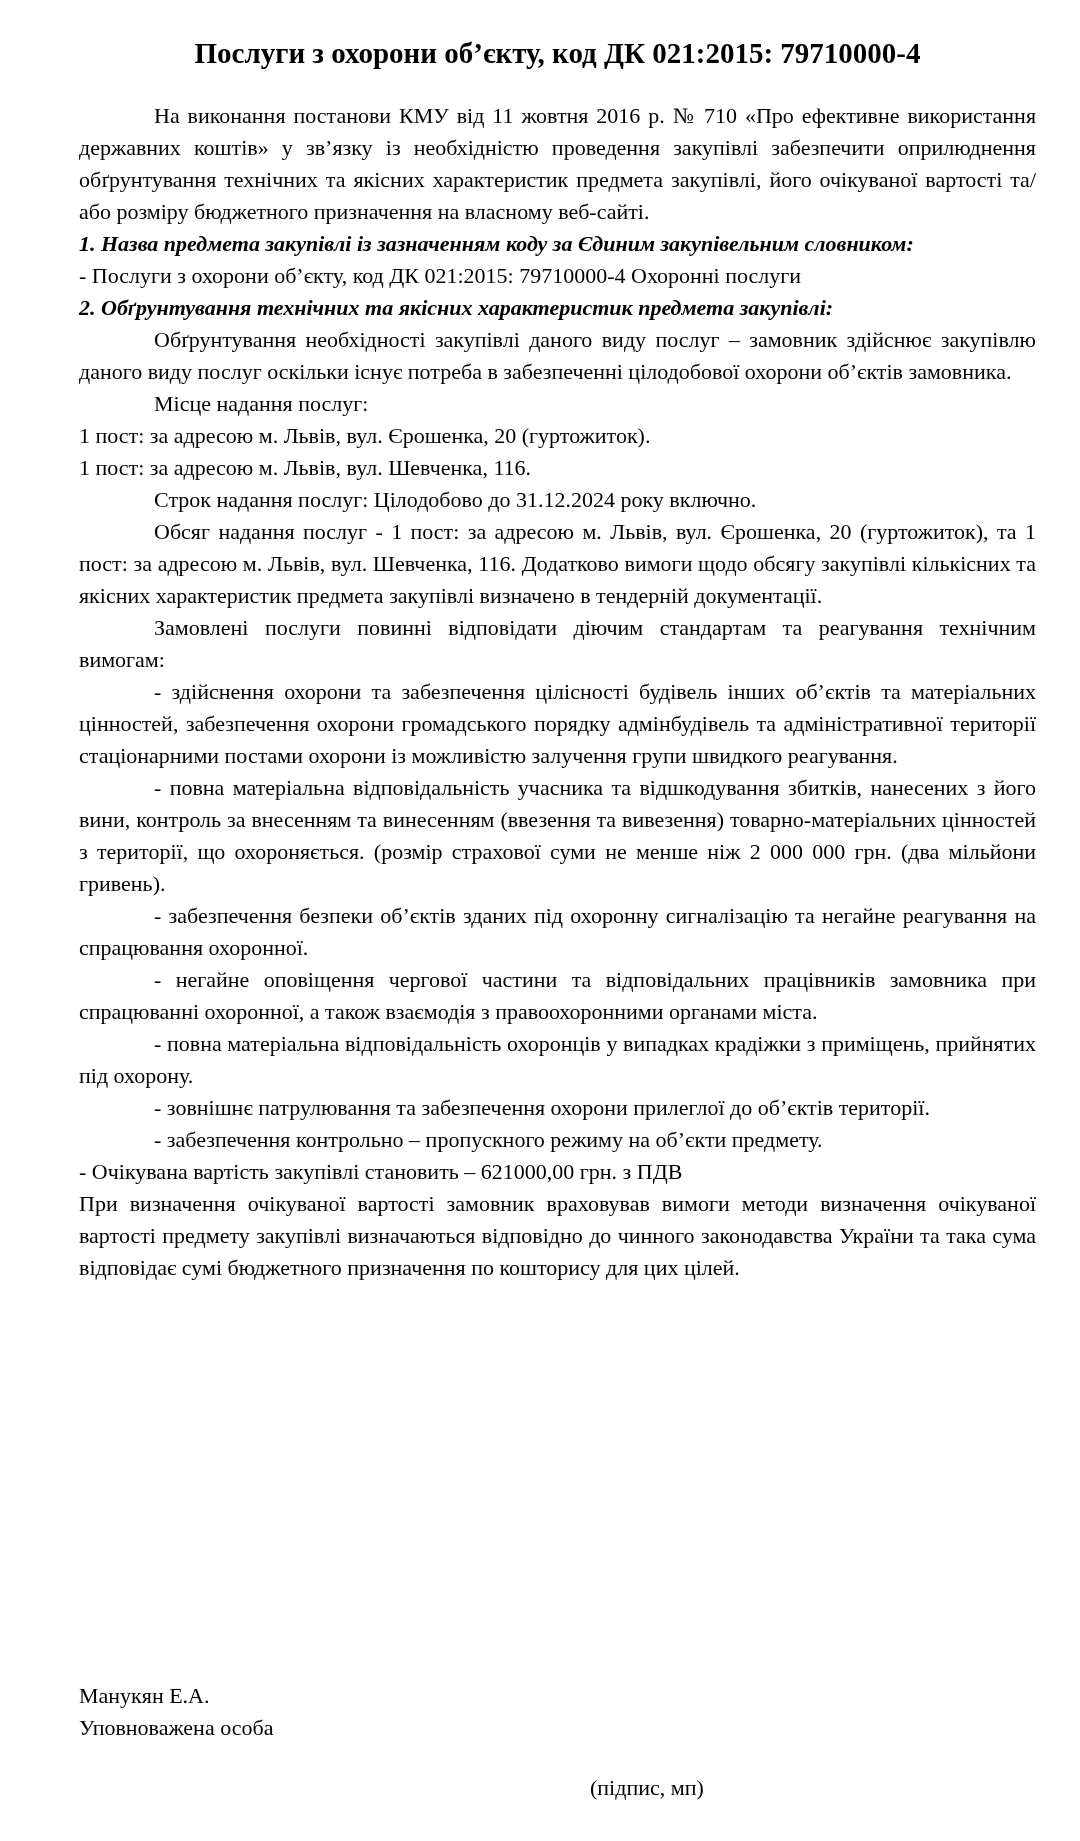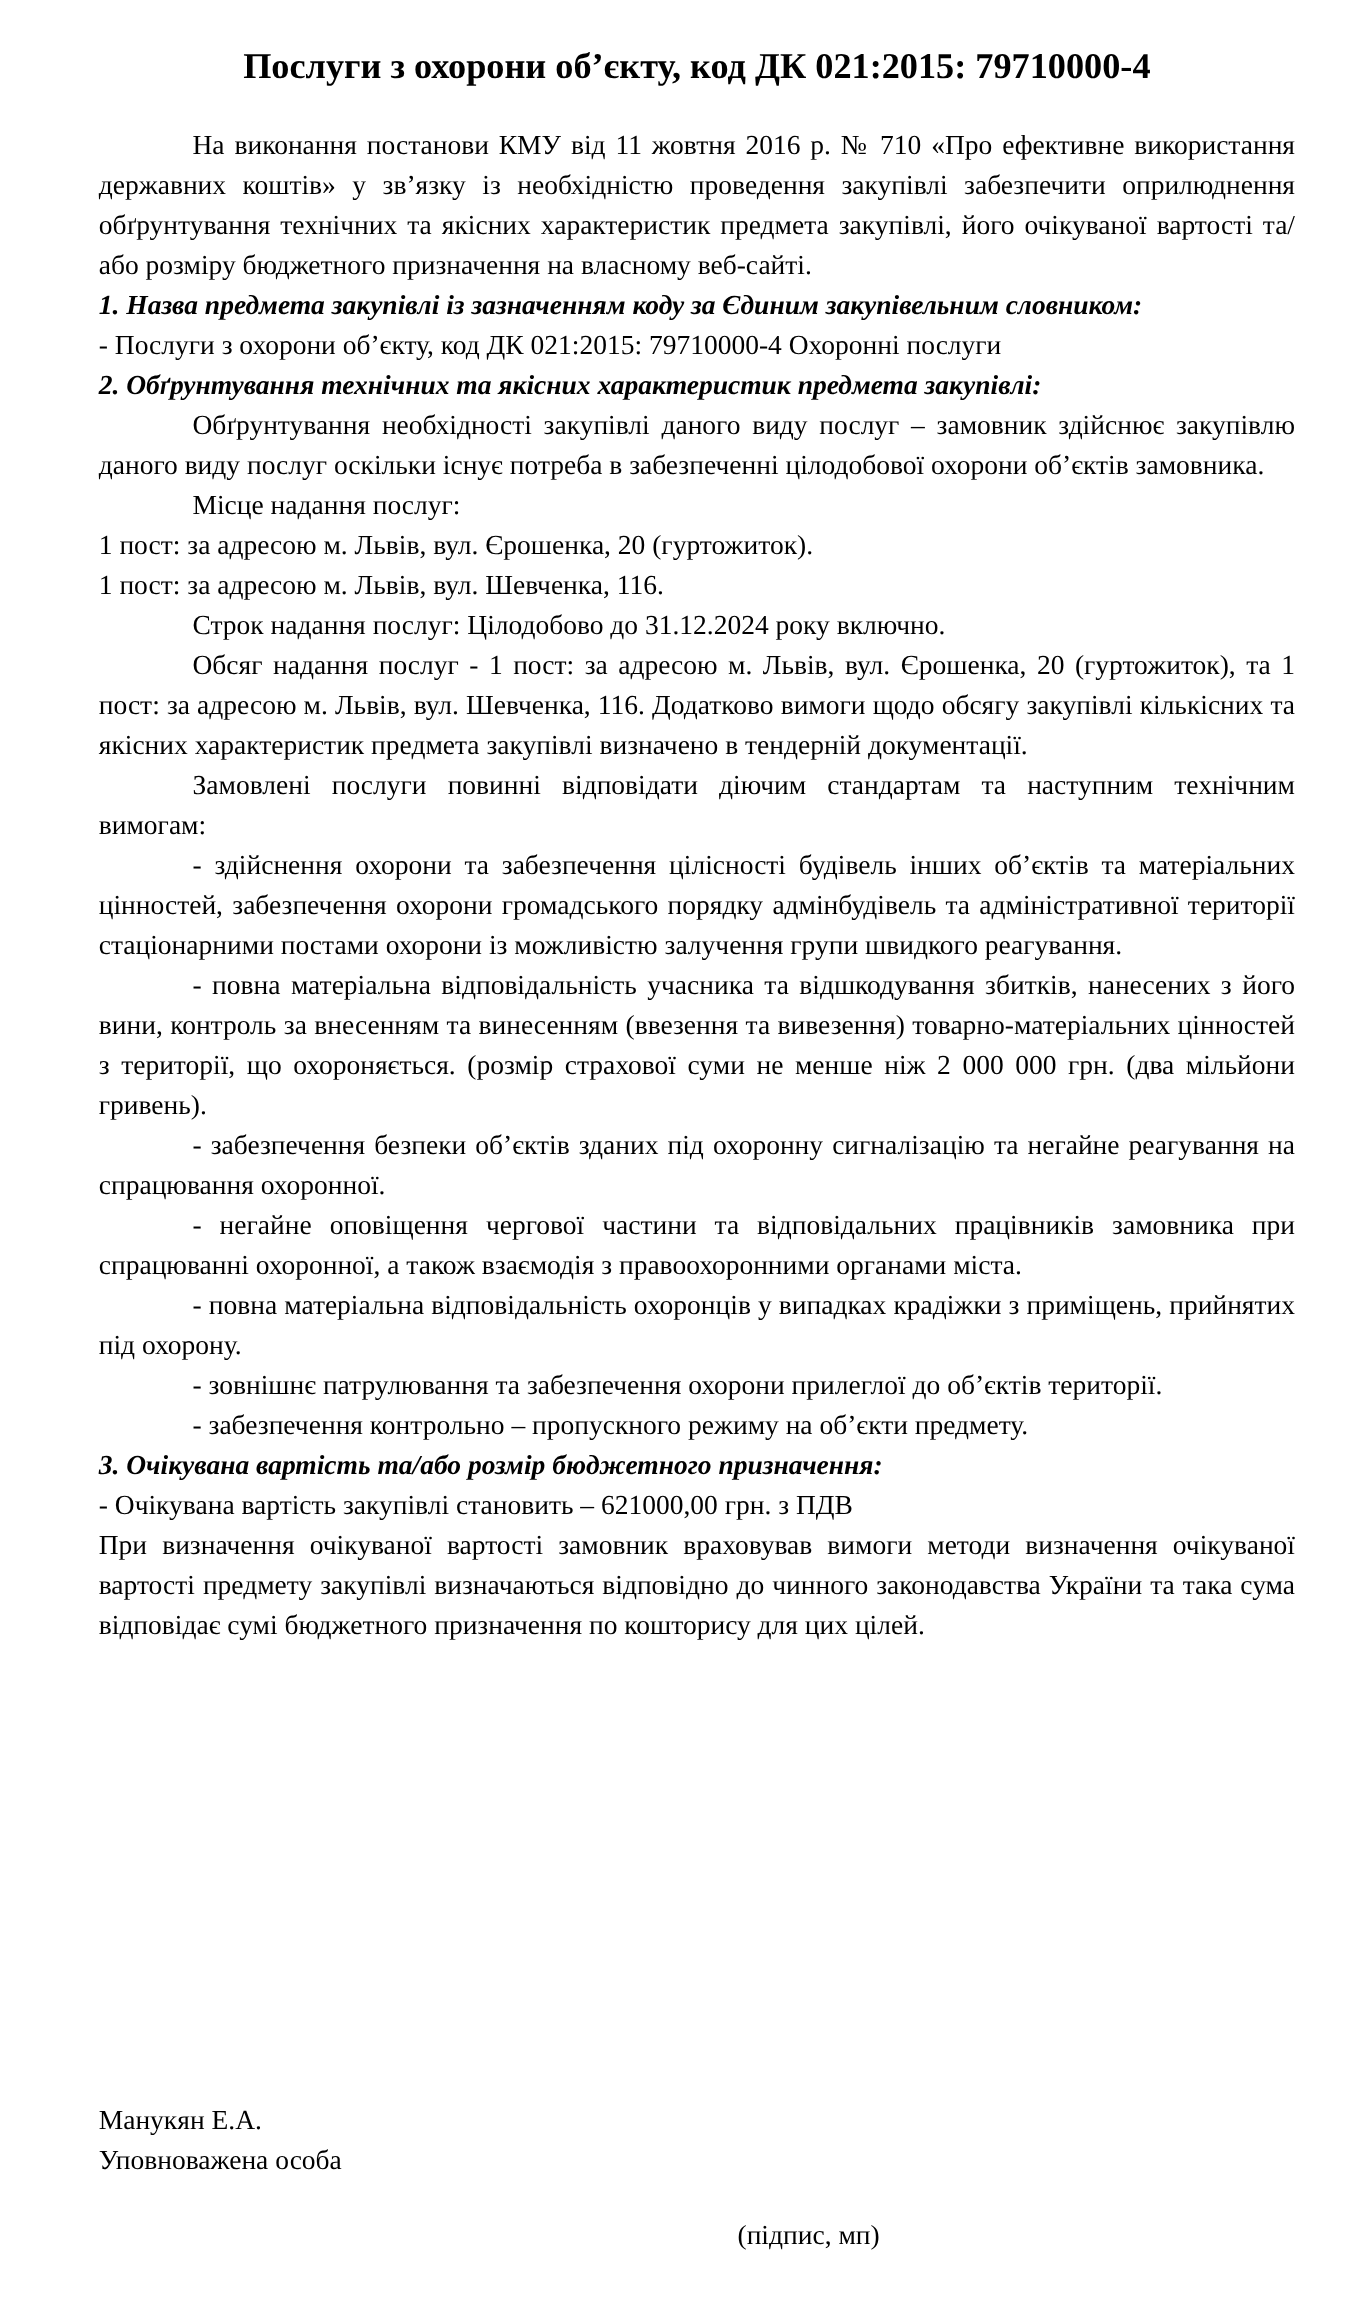--- a/index.html
+++ b/index.html
@@ -59,29 +59,28 @@
     <p class="indent intro">На виконання постанови КМУ від 11 жовтня 2016 р. № 710 «Про ефективне використання державних коштів» у зв’язку із необхідністю проведення закупівлі забезпечити оприлюднення обґрунтування технічних та якісних характеристик предмета закупівлі, його очікуваної вартості та/або розміру бюджетного призначення на власному веб-сайті.</p>
     <p class="heading">1. Назва предмета закупівлі із зазначенням коду за Єдиним закупівельним словником:</p>
     <p>- Послуги з охорони об’єкту, код ДК 021:2015: 79710000-4 Охоронні послуги</p>
     <p class="heading">2. Обґрунтування технічних та якісних характеристик предмета закупівлі:</p>
     <p class="indent">Обґрунтування необхідності закупівлі даного виду послуг – замовник здійснює закупівлю даного виду послуг оскільки існує потреба в забезпеченні цілодобової охорони об’єктів замовника.</p>
     <p class="indent">Місце надання послуг:</p>
     <p>1 пост: за адресою м. Львів, вул. Єрошенка, 20 (гуртожиток).</p>
     <p>1 пост: за адресою м. Львів, вул. Шевченка, 116.</p>
     <p class="indent">Строк надання послуг: Цілодобово до 31.12.2024 року включно.</p>
     <p class="indent">Обсяг надання послуг - 1 пост: за адресою м. Львів, вул. Єрошенка, 20 (гуртожиток), та 1 пост: за адресою м. Львів, вул. Шевченка, 116. Додатково вимоги щодо обсягу закупівлі кількісних та якісних характеристик предмета закупівлі визначено в тендерній документації.</p>
-    <p class="indent">Замовлені послуги повинні відповідати діючим стандартам та наступним технічним вимогам:</p>
+    <p class="indent">Замовлені послуги повинні відповідати діючим стандартам та реагування технічним вимогам:</p>
     <p class="indent">- здійснення охорони та забезпечення цілісності будівель інших об’єктів та матеріальних цінностей, забезпечення охорони громадського порядку адмінбудівель та адміністративної території стаціонарними постами охорони із можливістю залучення групи швидкого реагування.</p>
     <p class="indent">- повна матеріальна відповідальність учасника та відшкодування збитків, нанесених з його вини, контроль за внесенням та винесенням (ввезення та вивезення) товарно-матеріальних цінностей з території, що охороняється. (розмір страхової суми не менше ніж 2 000 000 грн. (два мільйони гривень).</p>
     <p class="indent">- забезпечення безпеки об’єктів зданих під охоронну сигналізацію та негайне реагування на спрацювання охоронної.</p>
     <p class="indent">- негайне оповіщення чергової частини та відповідальних працівників замовника при спрацюванні охоронної, а також взаємодія з правоохоронними органами міста.</p>
     <p class="indent">- повна матеріальна відповідальність охоронців у випадках крадіжки з приміщень, прийнятих під охорону.</p>
     <p class="indent">- зовнішнє патрулювання та забезпечення охорони прилеглої до об’єктів території.</p>
     <p class="indent">- забезпечення контрольно – пропускного режиму на об’єкти предмету.</p>
-    <p class="heading">3. Очікувана вартість та/або розмір бюджетного призначення:</p>
     <p>- Очікувана вартість закупівлі становить – 621000,00 грн. з ПДВ</p>
     <p>При визначення очікуваної вартості замовник враховував вимоги методи визначення очікуваної вартості предмету закупівлі визначаються відповідно до чинного законодавства України та така сума відповідає сумі бюджетного призначення по кошторису для цих цілей.</p>
   </div>
 
   <div class="signature">
     <div>Манукян Е.А.</div>
     <div>Уповноважена особа</div>
     <div class="sig-note">(підпис, мп)</div>
   </div>
 

